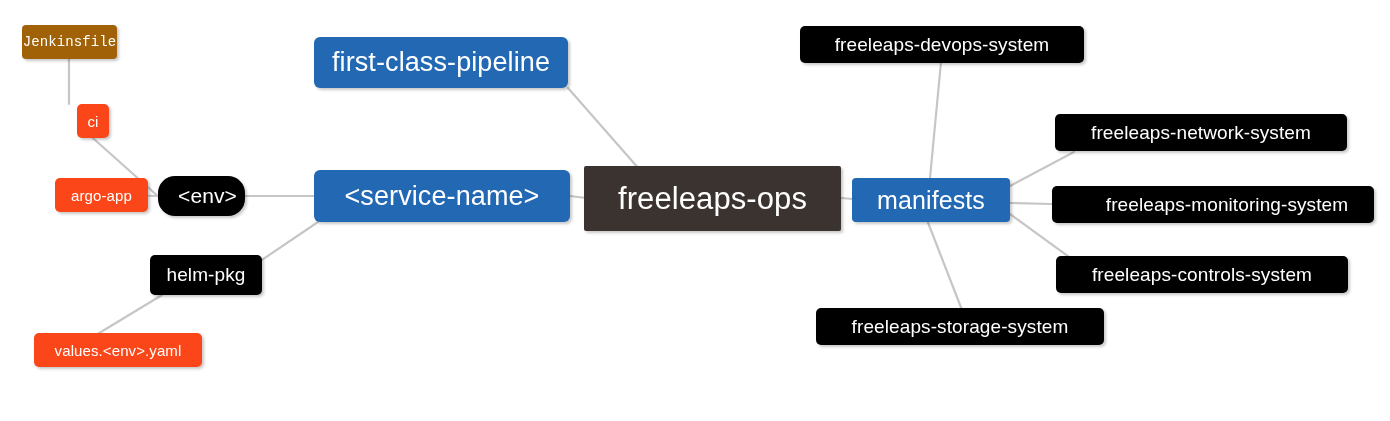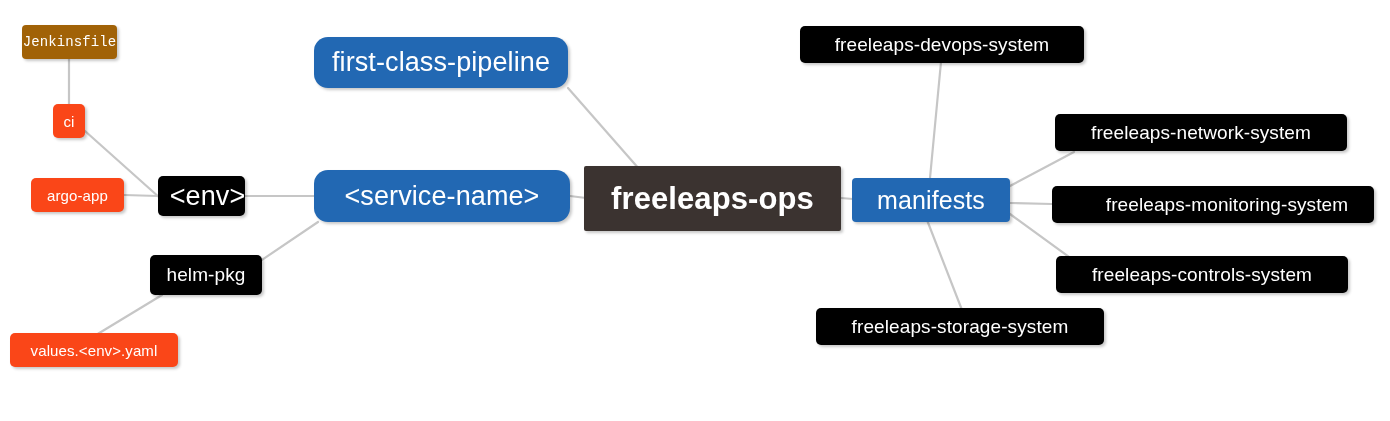--- a/index.html
+++ b/index.html
@@ -30,29 +30,29 @@
     align-items: center;
     justify-content: center;
     color: #ffffff;
     white-space: nowrap;
     letter-spacing: 0.1px;
     box-shadow: 2px 2px 3px rgba(0,0,0,0.22);
     user-select: none;
   }
   
   .sz-root   { font-size: 31px; border-radius: 2px; }
-  .sz-big    { font-size: 27px; border-radius: 14px; }
+  .sz-big    { font-size: 27px; border-radius: 6px; }
   .sz-hub    { font-size: 25px; border-radius: 4px; text-align: center; }
-  .sz-mid    { font-size: 27px; border-radius: 5px; padding-left: 12px; }
+  .sz-mid    { font-size: 21px; border-radius: 17px; padding-left: 12px; }
   .sz-leaf   { font-size: 19px; border-radius: 5px; }
-  .sz-small  { font-size: 15px; border-radius: 5px; }
+  .sz-small  { font-size: 15px; border-radius: 5px; margin-left: 24px; }
   .sz-tiny   { font-size: 14px; border-radius: 4px; }
 
   
-  .c-dark   { background: #3b3330; font-weight: bold; }
+  .c-dark   { background: #3b3330; }
   .c-blue   { background: #2268b3; }
   .c-green  { background: #000000; }
   .c-red    { background: #fa4618; }
   .c-amber  { background: #a16207; font-family: Liberation Mono, monospace; }
 </style>
 </head>
 <body>
 
 <div id="canvas">
 

